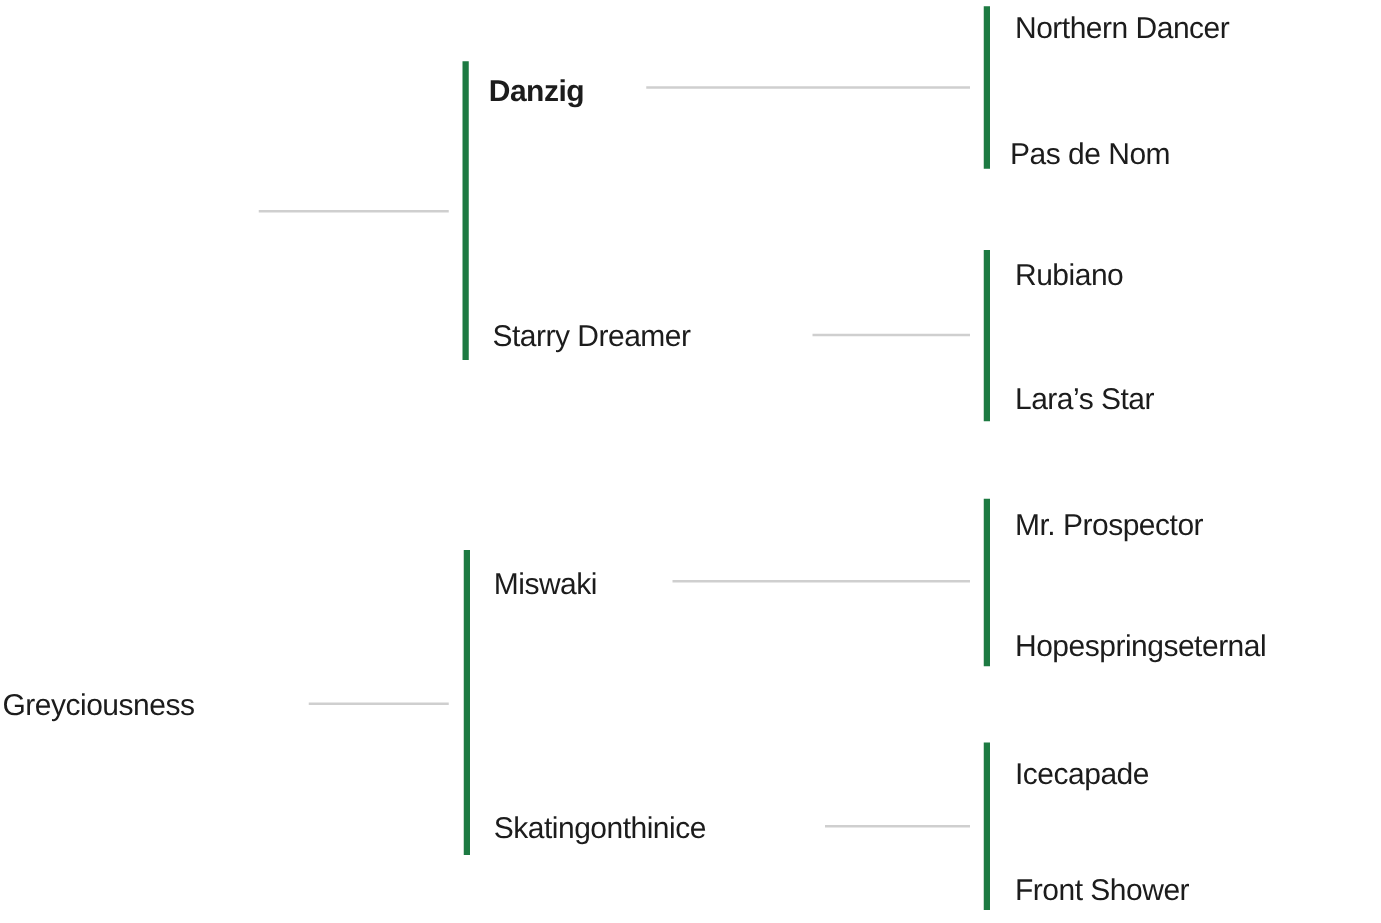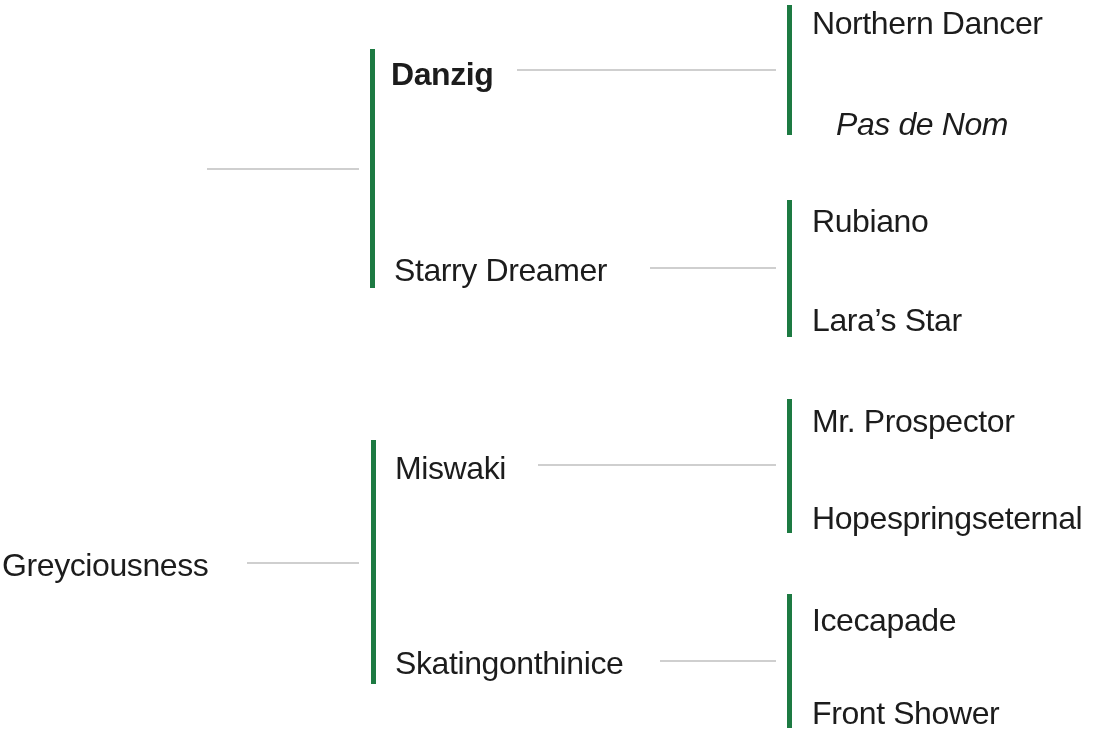--- a/index.html
+++ b/index.html
@@ -10,21 +10,21 @@
   #stage {
     position: relative;
     width: 1105px;
     height: 738px;
     background: #ffffff;
     overflow: hidden;
     font-family: "Liberation Sans", sans-serif;
   }
   .node {
     position: absolute;
-    font-size: 32px;
+    font-size: 24px;
     line-height: 36px;
     height: 36px;
     letter-spacing: -0.4px;
     color: #1c1c1c;
     white-space: nowrap;
   }
   .bracket {
     position: absolute;
     width: 5px;
     background: #1d7a42;
@@ -40,21 +40,21 @@
   .lbl-dam         { left: 2px;   top: 547px; }
 
   
   .lbl-sire-sire   { left: 391px; top: 56px; font-weight: bold;  }
   .lbl-sire-dam    { left: 394px; top: 252px; }
   .lbl-dam-sire    { left: 395px; top: 450px; }
   .lbl-dam-dam     { left: 395px; top: 645px; }
 
   
   .lbl-ss-s        { left: 812px; top: 5px;   }
-  .lbl-ss-d        { left: 836px; top: 106px; font-style: italic; }
+  .lbl-ss-d        { left: 808px; top: 106px; }
   .lbl-sd-s        { left: 812px; top: 203px; }
   .lbl-sd-d        { left: 812px; top: 302px; }
   .lbl-ds-s        { left: 812px; top: 403px; }
   .lbl-ds-d        { left: 812px; top: 500px; }
   .lbl-dd-s        { left: 812px; top: 602px; }
   .lbl-dd-d        { left: 812px; top: 695px; }
 
   
   .br-sire         { left: 370px; top: 49px;  height: 239px; }
   .br-dam          { left: 371px; top: 440px; height: 244px; }

